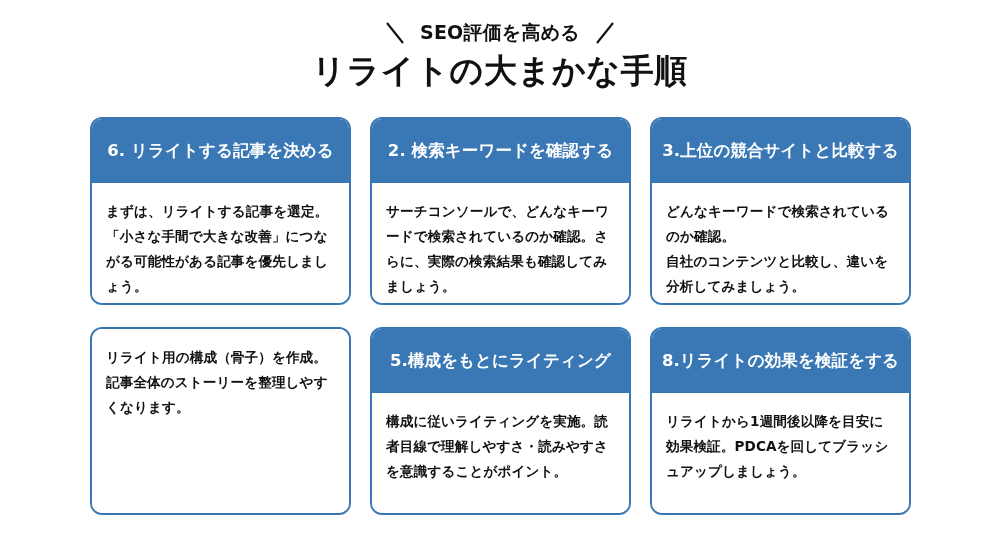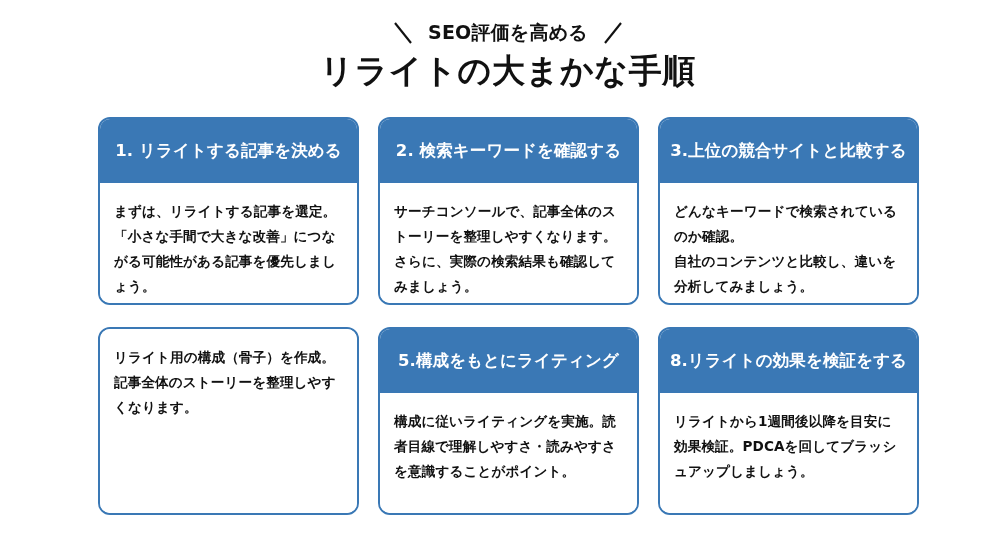--- a/index.html
+++ b/index.html
@@ -12,21 +12,20 @@
     height: 540px;
     overflow: hidden;
     font-family: "DejaVu Sans", "Liberation Sans", sans-serif;
     -webkit-font-smoothing: antialiased;
   }
   .page {
     position: relative;
     width: 879px;
     height: 540px;
     background: #ffffff;
-    margin-left: 8px;
   }
 
   
   .title-block {
     position: absolute;
     left: 0;
     top: 18px;
     width: 1000px;
     text-align: center;
   }
@@ -136,33 +135,33 @@
         <line x1="19" y1="3" x2="3" y2="23"></line>
       </svg>
     </div>
     <div class="main-title">リライトの大まかな手順</div>
   </div>
 
   <div class="grid">
 
     <div class="card">
       <div class="card-header">
-        <span class="card-header-text">1. リライトする記事を決める</span>
+        <span class="card-header-text">6. リライトする記事を決める</span>
       </div>
       <div class="card-body">
         <span class="card-body-text">まずは、リライトする記事を選定。「小さな手間で大きな改善」につながる可能性がある記事を優先しましょう。</span>
       </div>
     </div>
 
     <div class="card">
       <div class="card-header">
         <span class="card-header-text">2. 検索キーワードを確認する</span>
       </div>
       <div class="card-body">
-        <span class="card-body-text">サーチコンソールで、記事全体のストーリーを整理しやすくなります。さらに、実際の検索結果も確認してみましょう。</span>
+        <span class="card-body-text">サーチコンソールで、どんなキーワードで検索されているのか確認。さらに、実際の検索結果も確認してみましょう。</span>
       </div>
     </div>
 
     <div class="card">
       <div class="card-header">
         <span class="card-header-text">3.上位の競合サイトと比較する</span>
       </div>
       <div class="card-body">
         <span class="card-body-text">どんなキーワードで検索されているのか確認。
 自社のコンテンツと比較し、違いを分析してみましょう。</span>

